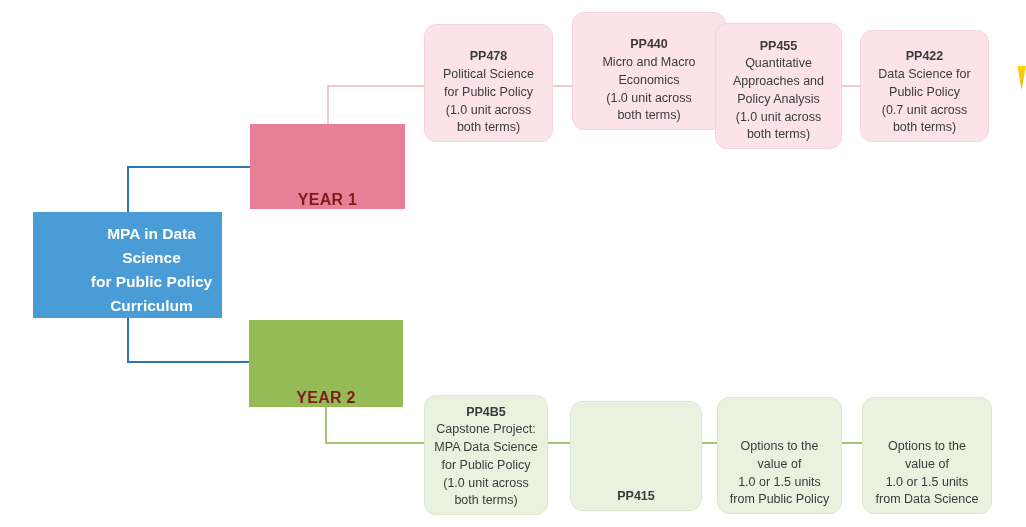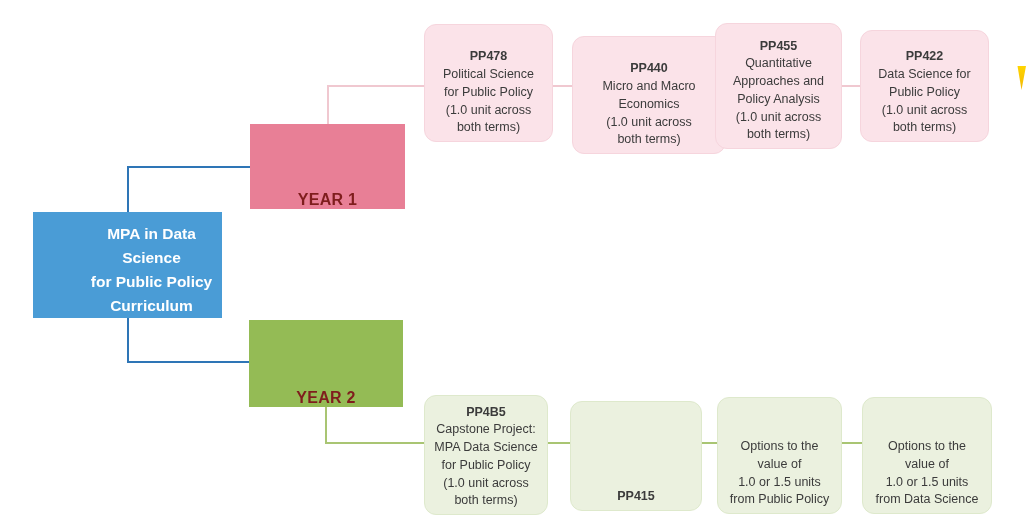--- a/index.html
+++ b/index.html
@@ -116,40 +116,40 @@
     <span>YEAR 2</span>
   </div>
 
   <div class="node course-node course-pink" style="left:424px; top:24px; width:129px; height:118px;">
     <span class="course-code">PP478</span>
     <span class="course-body">Political Science
 for Public Policy
 (1.0 unit across
 both terms)</span>
   </div>
-  <div class="node course-node course-pink" style="left:572px; top:36px; width:154px; height:118px;">
+  <div class="node course-node course-pink" style="left:572px; top:12px; width:154px; height:118px;">
     <span class="course-code">PP440</span>
     <span class="course-body">Micro and Macro
 Economics
 (1.0 unit across
 both terms)</span>
   </div>
   <div class="node course-node course-pink" style="left:715px; top:23px; width:127px; height:126px;">
     <span class="course-code">PP455</span>
     <span class="course-body">Quantitative
 Approaches and
 Policy Analysis
 (1.0 unit across
 both terms)</span>
   </div>
   <div class="node course-node course-pink" style="left:860px; top:30px; width:129px; height:112px;">
     <span class="course-code">PP422</span>
     <span class="course-body">Data Science for
 Public Policy
-(1.0 unit across
+(0.7 unit across
 both terms)</span>
   </div>
 
   <div class="node course-node course-green" style="left:424px; top:383px; width:124px; height:120px;">
     <span class="course-code">PP4B5</span>
     <span class="course-body">Capstone Project:
 MPA Data Science
 for Public Policy
 (1.0 unit across
 both terms)</span>

